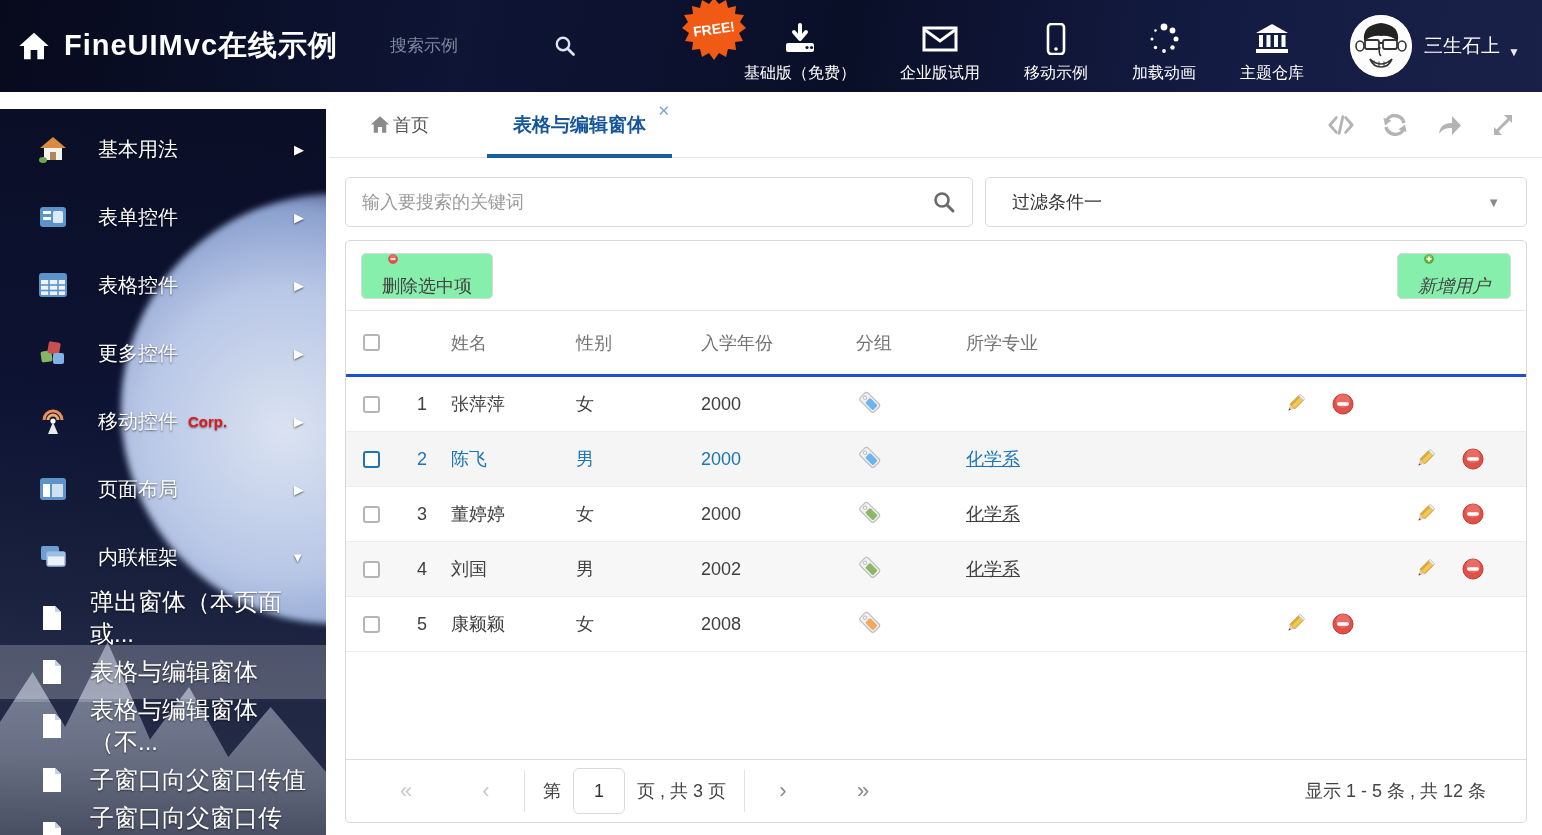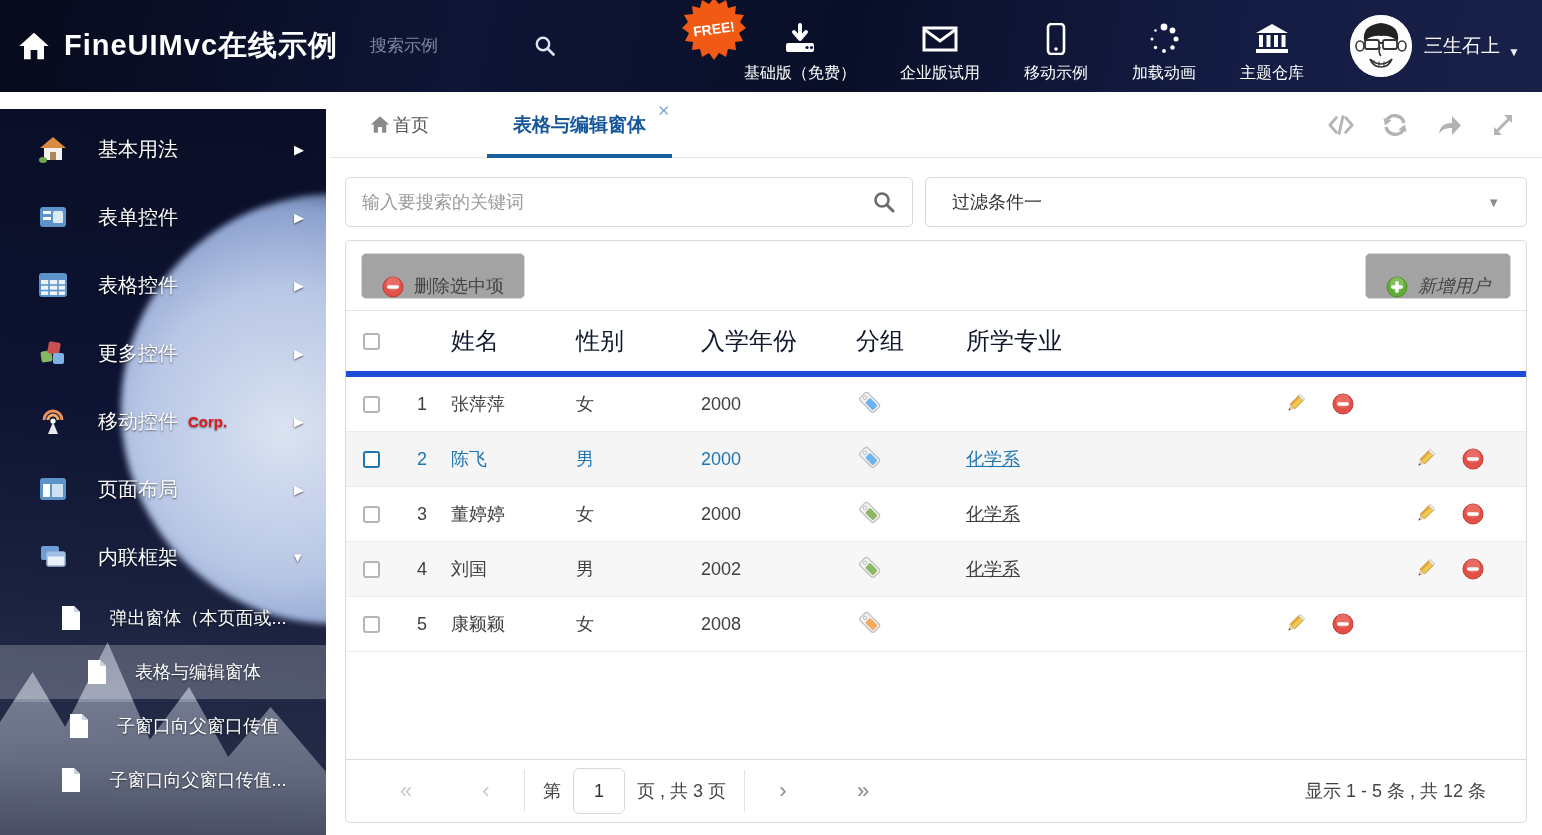--- a/index.html
+++ b/index.html
@@ -5,21 +5,21 @@
   * { margin:0; padding:0; box-sizing:border-box; }
   html,body { width:1542px; height:835px; overflow:hidden;
     font-family:"Liberation Sans","DejaVu Sans",sans-serif; background:#fff; }
 
   
   .app-header { position:absolute; left:0; top:0; width:1542px; height:92px;
     background:linear-gradient(100deg,#070a1c 0%,#0e1535 30%,#0a0f28 55%,#131b42 78%,#1a2148 100%);
     display:flex; align-items:center; color:#fff; z-index:5; }
   .logo-wrap { display:flex; align-items:center; gap:14px; padding-left:18px; }
   .logo-title { font-size:29px; font-weight:bold; letter-spacing:1px; }
-  .hdr-search { display:flex; align-items:center; margin-left:32px; }
+  .hdr-search { display:flex; align-items:center; margin-left:52px; }
   .hdr-search input { background:transparent; border:none; outline:none; color:#cfd5e6;
     font-size:17px; width:150px; font-family:inherit; }
   .hdr-search input::placeholder { color:#7e879f; }
   .hdr-search .mag { margin-left:14px; }
   .hdr-nav { display:flex; align-items:flex-start; margin-left:auto; gap:44px; }
   .hdr-item { display:flex; flex-direction:column; align-items:center; gap:8px;
     font-size:16px; cursor:pointer; position:relative; padding-top:14px; }
   .free-badge { position:absolute; left:-62px; top:-12px; width:64px; height:64px; z-index:3; }
   .free-badge .free-txt { position:absolute; left:0; top:0; width:100%; height:100%;
     display:flex; align-items:center; justify-content:center; color:#fff; font-weight:bold;
@@ -41,56 +41,56 @@
     clip-path:polygon(0 48%,10% 28%,20% 50%,33% 16%,46% 55%,58% 34%,70% 62%,83% 42%,100% 68%,100% 100%,0 100%); }
   .sidebar .mountains2 { position:absolute; left:0; bottom:0; width:100%; height:150px;
     background:linear-gradient(rgba(20,26,50,.2), rgba(30,36,60,.75)); }
   .side-list { position:relative; z-index:2; padding-top:6px; }
   .side-item { height:68px; display:flex; align-items:center; padding:0 22px 0 38px;
     font-size:20px; cursor:pointer; text-shadow:0 1px 2px rgba(0,0,0,.6); }
   .side-item .s-ico { width:30px; height:30px; margin-right:30px; flex:none; }
   .side-item .arr { margin-left:auto; font-size:13px; color:#fff; }
   .corp-tag { color:#e01a1a; font-size:15px; margin-left:10px; font-weight:bold; }
   .side-sub { height:54px; display:flex; align-items:center; padding:0 20px 0 112px;
-    font-size:18px; cursor:pointer; position:relative; text-shadow:0 1px 2px rgba(0,0,0,.6);justify-content:center; }
+    font-size:24px; cursor:pointer; position:relative; text-shadow:0 1px 2px rgba(0,0,0,.6); }
   .side-sub .doc { width:24px; height:26px; margin-right:26px; flex:none; margin-left:-72px; }
   .side-sub.sel { background:rgba(255,255,255,.22); }
 
   
   .main { position:absolute; left:330px; top:92px; width:1212px; height:743px; background:#fff; }
 
   .tabbar { height:66px; display:flex; align-items:stretch; border-bottom:1px solid #e4e4e4; }
   .tab { display:flex; align-items:center; gap:3px; font-size:18px; color:#555;
     padding:0 10px; margin-left:30px; cursor:pointer; position:relative; }
   .tab.active { margin-left:48px; padding:0 26px; color:#15569b; font-weight:bold; font-size:19px; }
   .tab.active::after { content:""; position:absolute; left:0; right:0; bottom:-1px; height:4px; background:#1b5e9e; }
   .tab-close { position:absolute; right:2px; top:10px; color:#7fa9cf; font-size:15px; font-weight:bold; cursor:pointer; }
   .tab-tools { margin-left:auto; display:flex; align-items:center; gap:28px; padding-right:26px; }
   .tool-ico { width:26px; height:24px; cursor:pointer; }
 
   .search-row { display:flex; gap:12px; padding:19px 15px 13px 15px; }
-  .kw-box { width:568px; height:50px; border:1px solid #d9d9d9; border-radius:5px;
+  .kw-box { width:628px; height:50px; border:1px solid #d9d9d9; border-radius:5px;
     display:flex; align-items:center; padding:0 16px; }
   .kw-box input { flex:1; border:none; outline:none; font-size:18px; color:#333; font-family:inherit; }
   .kw-box input::placeholder { color:#9a9a9a; }
   .filter-box { flex:1; height:50px; border:1px solid #d9d9d9; border-radius:5px;
     display:flex; align-items:center; padding:0 26px; font-size:18px; color:#333; cursor:pointer; }
   .filter-box .caret { margin-left:auto; color:#8a8a8a; font-size:13px; }
 
   .panel { margin:0 15px; border:1px solid #d9d9d9; border-radius:5px; height:583px;
     display:flex; flex-direction:column; overflow:hidden; }
   .toolbar { height:70px; display:flex; align-items:center; padding:0 15px; border-bottom:1px solid #e6e6e6; }
-  .btn { height:46px; border:1px solid #d9d9d9; border-radius:5px; background:#a3a3a3;
-    display:flex; align-items:flex-end; gap:10px; padding:0 20px; font-size:18px; color:#444;
-    cursor:pointer; font-family:inherit; }
+  .btn { height:46px; border:1px solid #d9d9d9; border-radius:5px; background:#86efac;
+    display:flex; align-items:flex-start; gap:10px; padding:0 20px; font-size:18px; color:#444;
+    cursor:pointer; font-family:inherit;flex-direction:column; }
   .btn:last-child { margin-left:auto;font-style:italic; }
 
   .grid-head, .grid-row { display:grid;
     grid-template-columns:50px 45px 125px 125px 155px 110px 1fr 130px; align-items:center; }
-  .grid-head { height:66px; border-bottom:6px solid #1d4ed8; font-size:24px; color:#0f172a; }
+  .grid-head { height:66px; border-bottom:3px solid #1d4ed8; font-size:18px; color:#737373; }
   .grid-row { height:55px; border-bottom:1px solid #ececec; font-size:18px; color:#404040; }
   .grid-row.alt { background:#f7f7f7; }
   .grid-row.sel { background:#f5f5f5; }
   .grid-row.sel .cell, .grid-row.sel .rownum { color:#1d76b4; }
   .grid-row.sel a { color:#1d76b4; }
   .cell { padding-left:10px; }
   .rownum { text-align:right; padding-right:14px; color:#404040; }
   .cb { width:17px; height:17px; border:2px solid #b5b5b5; border-radius:3px; margin:0 auto;
     background:#fff; cursor:pointer; }
   .cb.sel { border-color:#1d76b4; }
@@ -300,20 +300,27 @@
         <path d="M3 1 h12 l6 6 v18 h-18 Z" fill="#fff"></path>
           <path d="M15 1 l6 6 h-6 Z" fill="#c9d2e0"></path>
       </svg>
       <span>表格与编辑窗体</span>
     </div>
     <div class="side-sub">
       <svg class="doc" viewBox="0 0 24 26">
         <path d="M3 1 h12 l6 6 v18 h-18 Z" fill="#fff"></path>
           <path d="M15 1 l6 6 h-6 Z" fill="#c9d2e0"></path>
       </svg>
+      <span>表格与编辑窗体（不...</span>
+    </div>
+    <div class="side-sub">
+      <svg class="doc" viewBox="0 0 24 26">
+        <path d="M3 1 h12 l6 6 v18 h-18 Z" fill="#fff"></path>
+          <path d="M15 1 l6 6 h-6 Z" fill="#c9d2e0"></path>
+      </svg>
       <span>子窗口向父窗口传值</span>
     </div>
     <div class="side-sub">
       <svg class="doc" viewBox="0 0 24 26">
         <path d="M3 1 h12 l6 6 v18 h-18 Z" fill="#fff"></path>
           <path d="M15 1 l6 6 h-6 Z" fill="#c9d2e0"></path>
       </svg>
       <span>子窗口向父窗口传值...</span>
     </div>
   </div>

